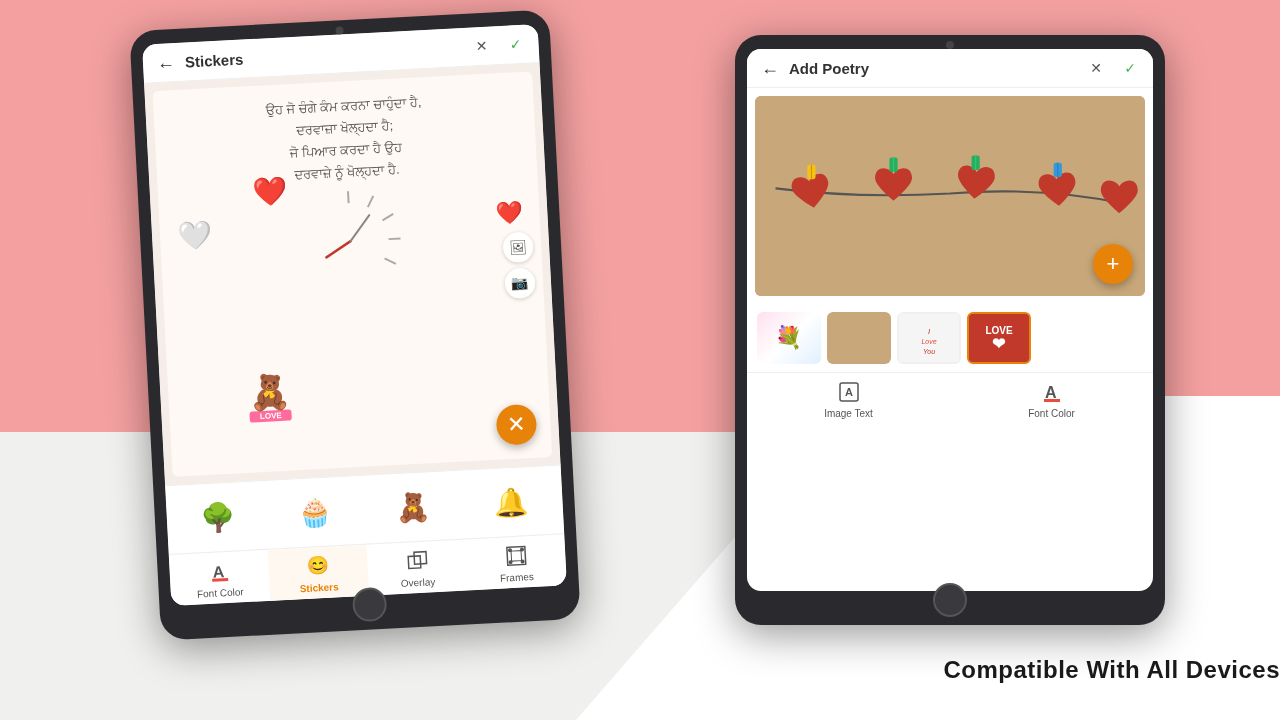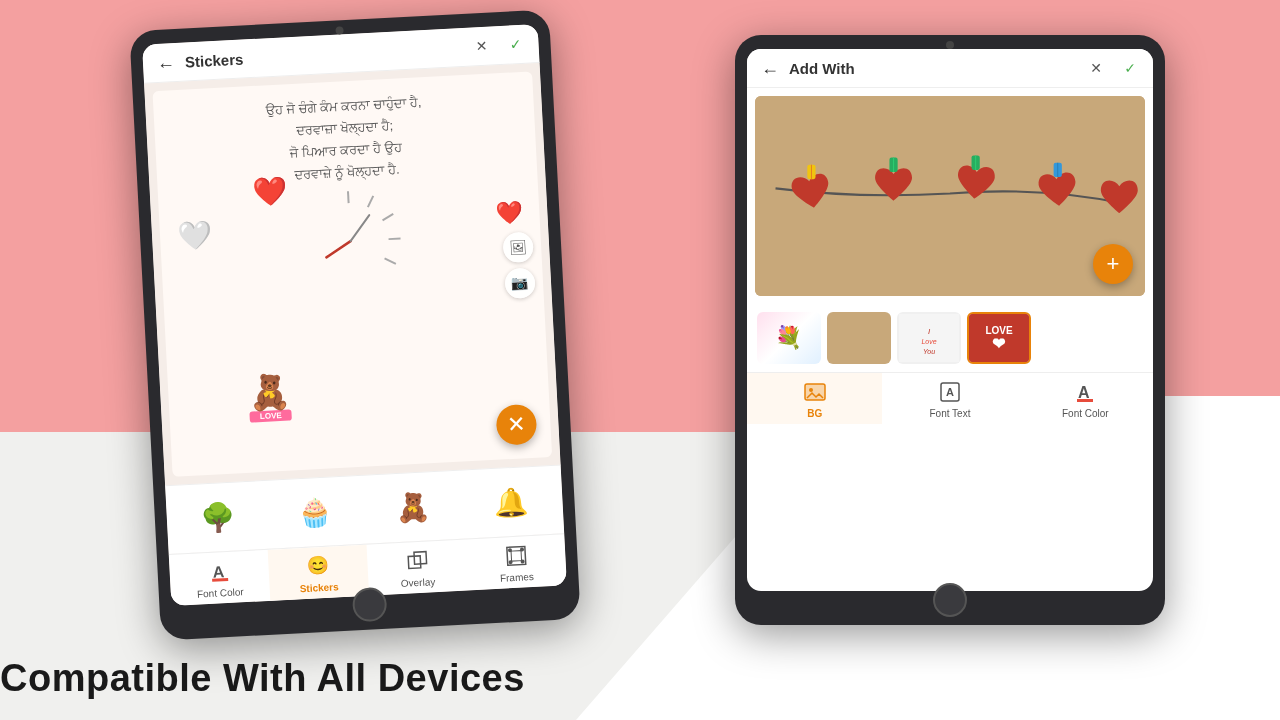--- a/index.html
+++ b/index.html
@@ -36,24 +36,24 @@
     .bg-light {
       position: absolute;
       bottom: 0; left: 0;
       width: 100%; height: 40%;
       background: #f0f0ee;
     }
 
     
     .bottom-text {
       position: absolute;
-      bottom: 20px;
+      bottom: 36px;
       left: 0; right: 0;
-      text-align: left;
-      font-size: 38px;
+      text-align: right;
+      font-size: 24px;
       font-weight: 800;
       color: #1a1a1a;
       letter-spacing: 0.5px;
     }
 
     
     .tablet-left {
       position: absolute;
       left: 145px;
       top: 20px;
@@ -507,21 +507,21 @@
   </div>
 </div>
 
 <div class="tablet-right">
   <div class="tablet-frame">
     <div class="tablet-screen right-screen">
 
       <div class="app-header">
         <div class="header-left">
           <div class="icon-btn arrow-back">←</div>
-          <div class="header-title">Add With</div>
+          <div class="header-title">Add Poetry</div>
         </div>
         <div class="header-icons">
           <div class="icon-btn">✕</div>
           <div class="icon-btn" style="color:#4caf50;">✓</div>
         </div>
       </div>
 
       <div class="image-area">
         <svg class="hearts-scene" viewBox="0 0 380 200">
 
@@ -584,39 +584,28 @@
             <svg width="60" height="48" viewBox="0 0 60 48">
               <rect width="60" height="48" fill="#c0392b"></rect>
               <text x="30" y="20" text-anchor="middle" font-size="10" fill="white" font-weight="bold">LOVE</text>
               <text x="30" y="35" text-anchor="middle" font-size="16" fill="white">❤</text>
             </svg>
           </div>
         </div>
       </div>
 
       <div class="bottom-toolbar">
-        <div class="toolbar-item active toolbar-bg">
-          <div class="toolbar-icon">
-            <svg width="24" height="24" viewBox="0 0 24 24">
-              <rect x="2" y="4" width="20" height="16" rx="2" fill="#e8830a" opacity="0.3"></rect>
-              <rect x="2" y="4" width="20" height="16" rx="2" fill="none" stroke="#e8830a" stroke-width="1.5"></rect>
-              <circle cx="8" cy="10" r="2" fill="#e8830a"></circle>
-              <path d="M4 18 L9 13 L13 17 L16 14 L20 18" stroke="#e8830a" stroke-width="1.5" fill="none"></path>
-            </svg>
-          </div>
-          <div class="toolbar-label" style="color:#e8830a;font-weight:600;">BG</div>
-        </div>
         <div class="toolbar-item">
           <div class="toolbar-icon">
             <svg width="24" height="24" viewBox="0 0 24 24">
               <rect x="3" y="3" width="18" height="18" rx="2" fill="none" stroke="#555" stroke-width="1.5"></rect>
               <text x="12" y="16" text-anchor="middle" font-size="11" font-weight="bold" fill="#555">A</text>
             </svg>
           </div>
-          <div class="toolbar-label">Font Text</div>
+          <div class="toolbar-label">Image Text</div>
         </div>
         <div class="toolbar-item">
           <div class="toolbar-icon">
             <svg width="22" height="22" viewBox="0 0 22 22">
                 <text x="4" y="17" font-size="16" font-weight="bold" fill="#555">A</text>
                 <rect x="3" y="18" width="16" height="3" fill="#e74c3c"></rect>
               </svg>
           </div>
           <div class="toolbar-label">Font Color</div>
         </div>

